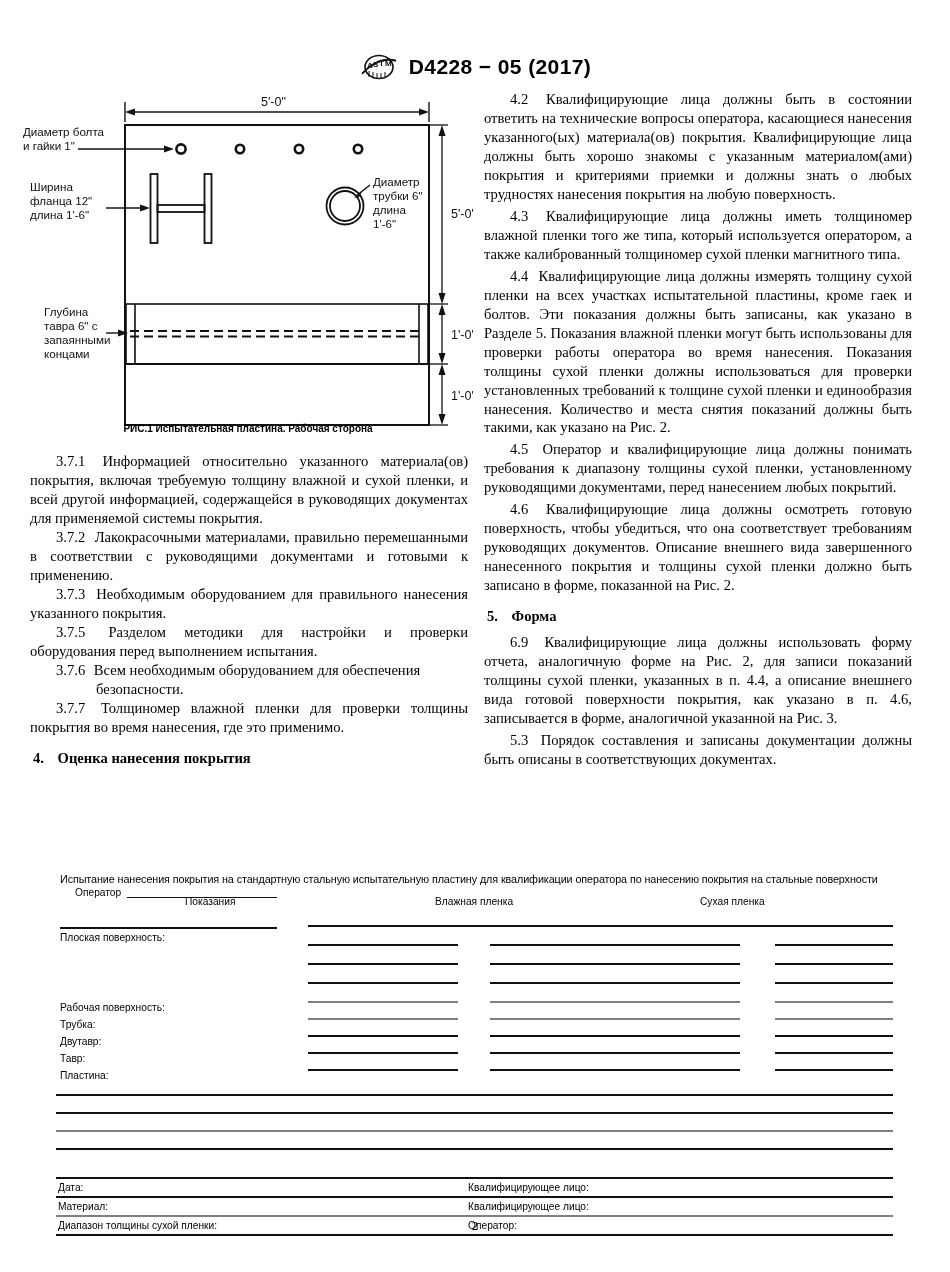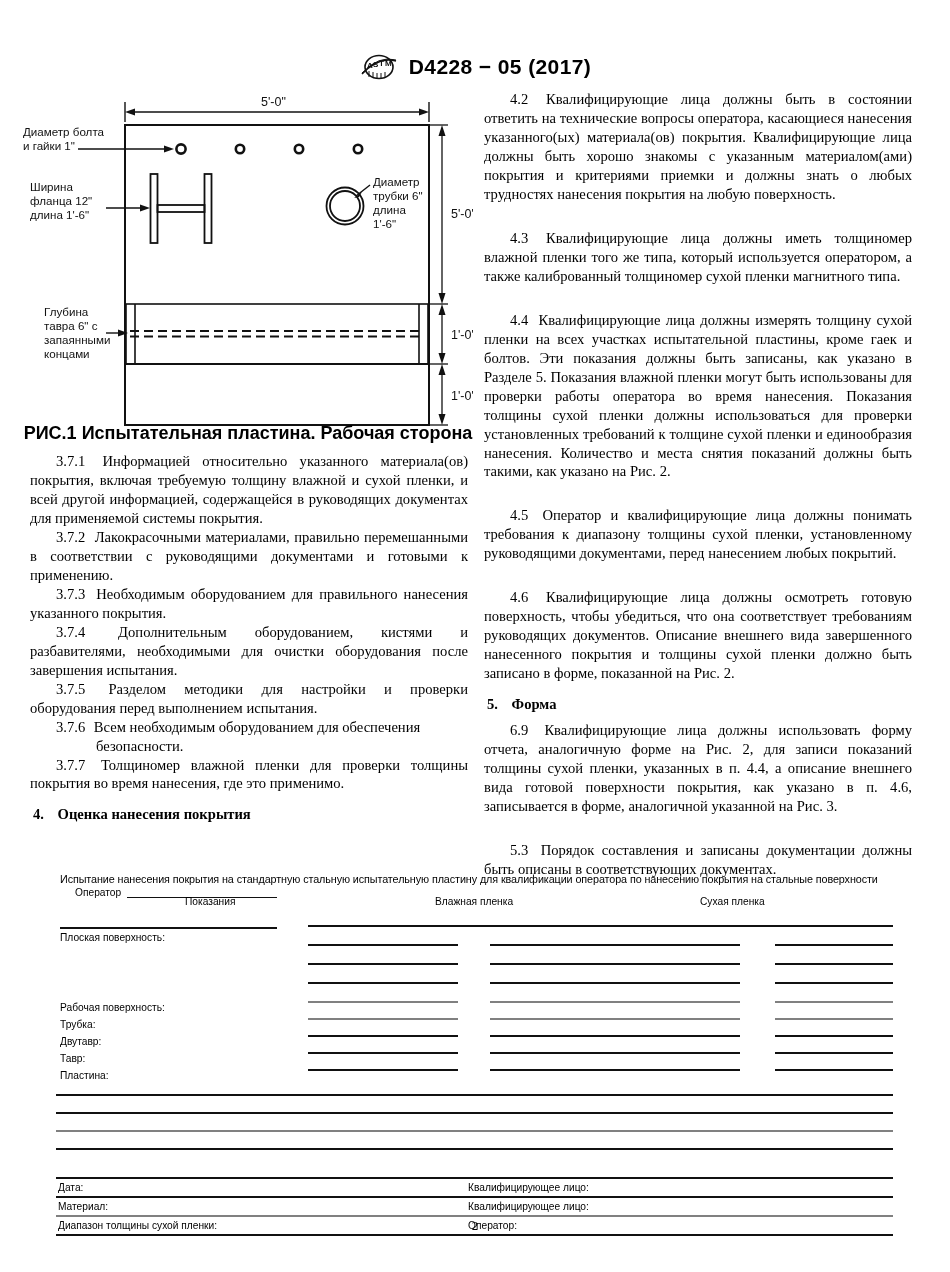--- a/index.html
+++ b/index.html
@@ -53,21 +53,21 @@
     height: 345px;
   }
   .fig1-caption {
     position: absolute;
     left: 18px;
     top: 423px;
     width: 460px;
     text-align: center;
     font-family: "Liberation Sans", sans-serif;
     font-weight: bold;
-    font-size: 18px;
+    font-size: 10px;
   }
 
   
   .col {
     position: absolute;
     font-size: 14.6px;
     line-height: 1.30;
     text-align: justify;
     text-justify: inter-word;
   }
@@ -79,21 +79,21 @@
   .col-right {
     left: 484px;
     top: 90px;
     width: 428px;
   }
   .para {
     margin: 0;
     text-indent: 26px;
   }
   .para.gap {
-    margin-top: 25px;
+    margin-top: 3px;
   }
   .para .num {
     margin-right: 5px;
   }
   .sec-head {
     margin: 12px 0 7px 0;
     font-weight: bold;
     font-size: 14.6px;
     text-indent: 0;
     padding-left: 3px;
@@ -325,24 +325,20 @@
     </p>
     <p class="para">
       <span class="num">3.7.2</span>
       <span>Лакокрасочными материалами, правильно перемешанными в соответствии с руководящими документами и готовыми к применению.</span>
     </p>
     <p class="para">
       <span class="num">3.7.3</span>
       <span>Необходимым оборудованием для правильного нанесения указанного покрытия.</span>
     </p>
     <p class="para">
-      <span class="num">3.7.4</span>
-      <span>Дополнительным оборудованием, кистями и разбавителями, необходимыми для очистки оборудования после завершения испытания.</span>
-    </p>
-    <p class="para">
       <span class="num">3.7.5</span>
       <span>Разделом методики для настройки и проверки оборудования перед выполнением испытания.</span>
     </p>
     <p class="para">
       <span class="num">3.7.6</span>
       <span>Всем необходимым оборудованием для обеспечения</span>
       <span class="sub-indent">безопасности.</span>
     </p>
     <p class="para">
       <span class="num">3.7.7</span>

